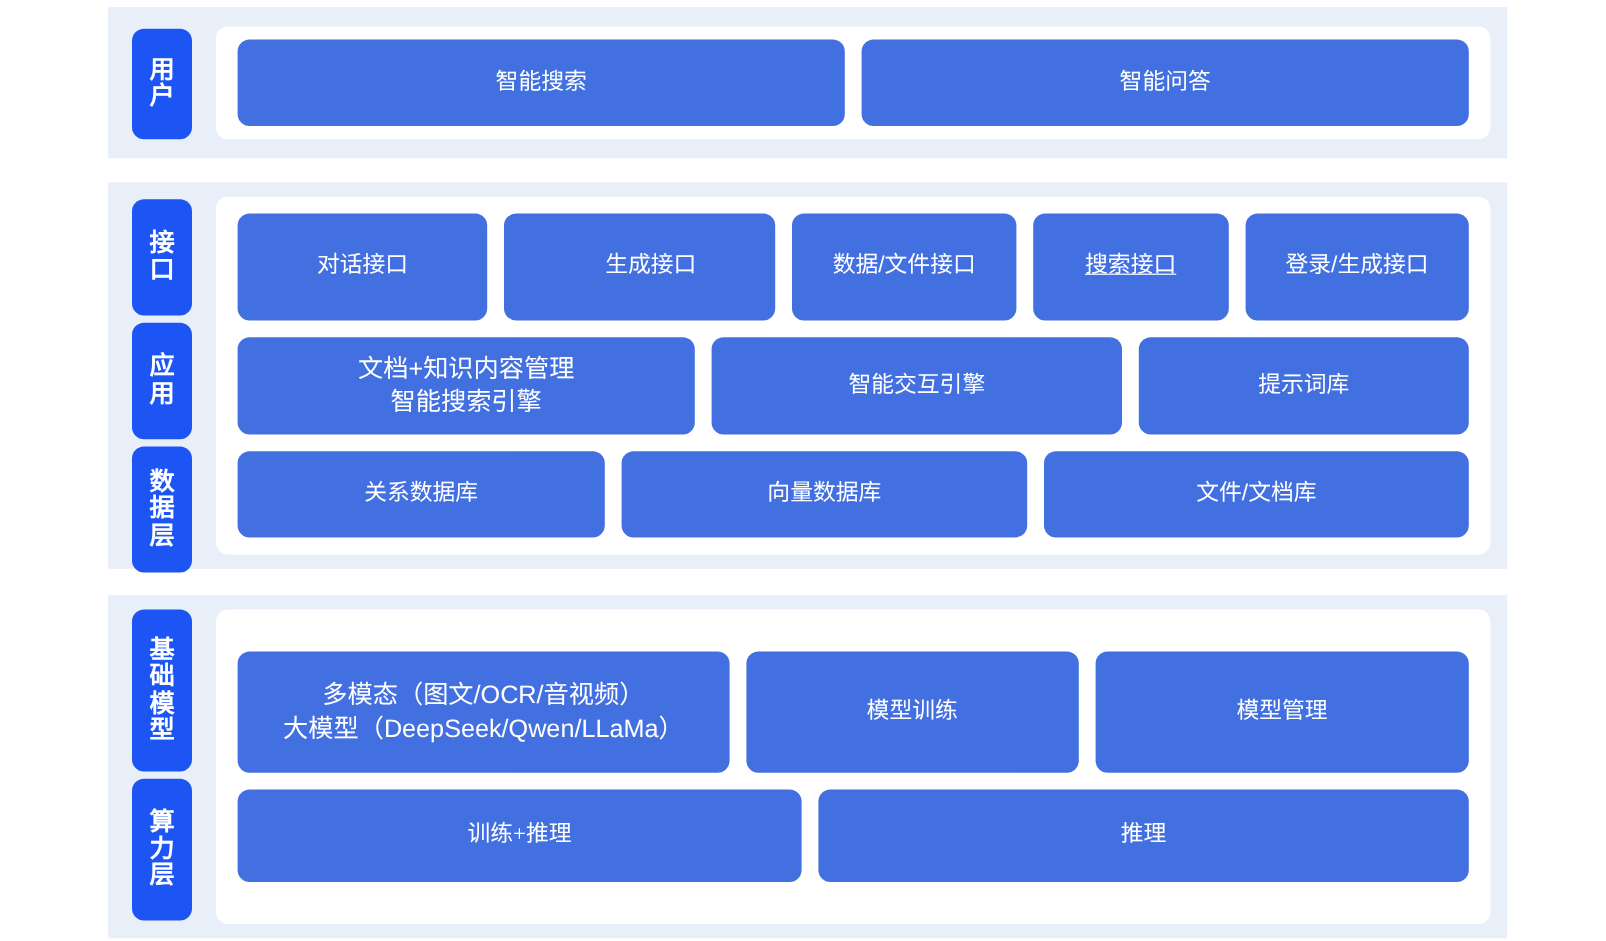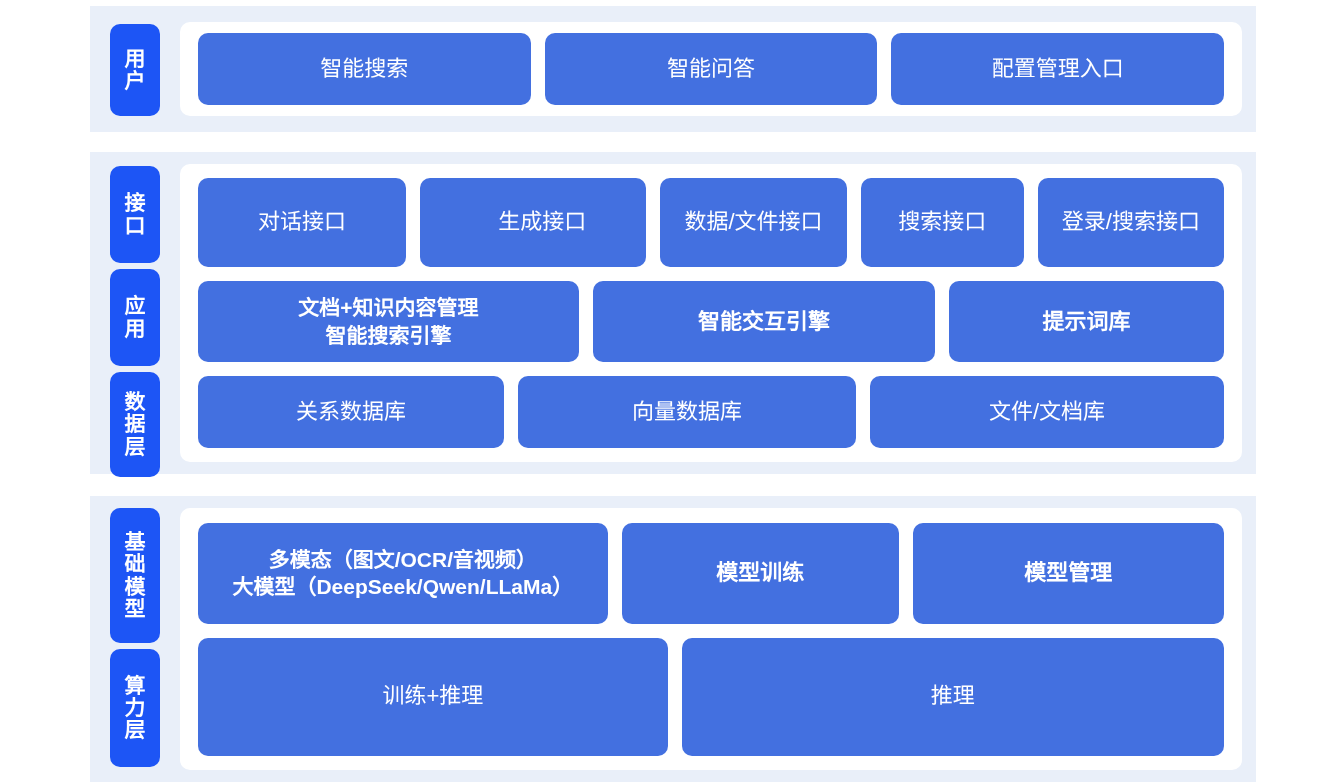--- a/index.html
+++ b/index.html
@@ -97,34 +97,34 @@
   .panel-infra  { margin: 12px 14px 12px 0; padding: 14px 18px; }
 
   
   .row {
     display: flex;
     flex-direction: row;
     gap: 14px;
   }
   .row-user      { height: 72px; }
   .row-interface { height: 92px; }
-  .row-app       { height: 84px; font-weight: bold; }
+  .row-app       { height: 84px; }
   .row-data      { height: 74px; }
-  .row-model     { height: 101px; font-weight: bold; }
-  .row-compute   { height: 118px; }
+  .row-model     { height: 101px; }
+  .row-compute   { height: 77px; font-family: Liberation Serif, serif; }
 
   .box {
     background: #4370e0;
     color: #ffffff;
     border-radius: 10px;
     display: flex;
     align-items: center;
     justify-content: center;
     text-align: center;
-    font-size: 22px;
+    font-size: 19px;
     line-height: 1.28;
     box-sizing: border-box;
     padding: 4px 6px;
     white-space: pre-line;
   }
   .box.multiln { font-size: 21px; line-height: 1.3; }
 </style>
 </head>
 <body>
 
@@ -134,21 +134,20 @@
     <div class="tag-col user-col">
       <div class="tag tag-user">
         <span>用</span>
         <span>户</span>
       </div>
     </div>
     <div class="panel panel-user">
       <div class="row row-user">
         <div class="box" style="flex:1 1 0;">智能搜索</div>
         <div class="box" style="flex:1 1 0;">智能问答</div>
-        <div class="box" style="flex:1 1 0;">配置管理入口</div>
       </div>
     </div>
   </div>
 
   <div class="band band-middle">
     <div class="tag-col middle-col">
       <div class="tag tag-interface">
         <span>接</span>
         <span>口</span>
       </div>
@@ -161,22 +160,22 @@
         <span>据</span>
         <span>层</span>
       </div>
     </div>
     <div class="panel panel-middle">
 
       <div class="row row-interface">
         <div class="box" style="flex:2.05 1 0;">对话接口</div>
         <div class="box" style="flex:2.05 1 0;padding-left:24px;">生成接口</div>
         <div class="box" style="flex:1.82 1 0;">数据/文件接口</div>
-        <div class="box" style="flex:1.58 1 0;">搜索接口</div>
-        <div class="box" style="flex:1.82 1 0;">登录/搜索接口</div>
+        <div class="box" style="flex:1.58 1 0;text-decoration:underline;">搜索接口</div>
+        <div class="box" style="flex:1.82 1 0;">登录/生成接口</div>
       </div>
 
       <div class="row row-app">
         <div class="box multiln" style="flex:2.75 1 0;">文档+知识内容管理
 智能搜索引擎</div>
         <div class="box" style="flex:2.46 1 0;">智能交互引擎</div>
         <div class="box" style="flex:1.96 1 0;">提示词库</div>
       </div>
 
       <div class="row row-data">

